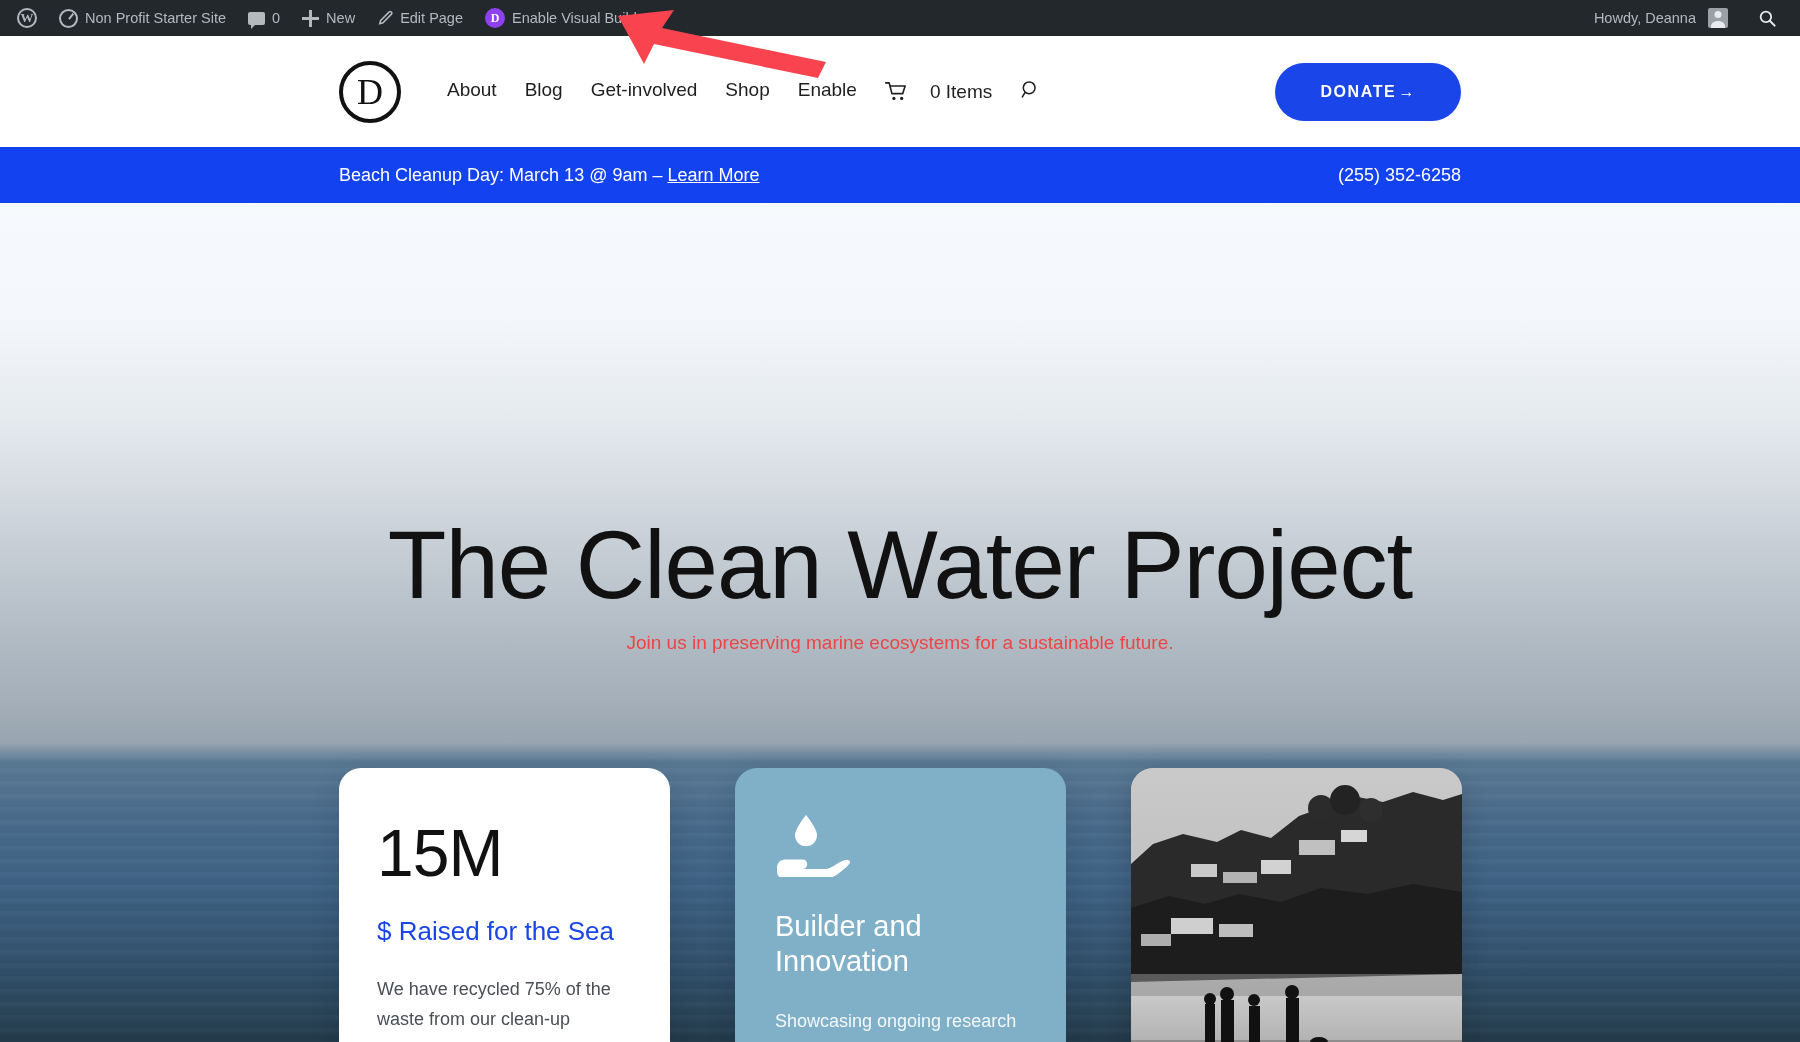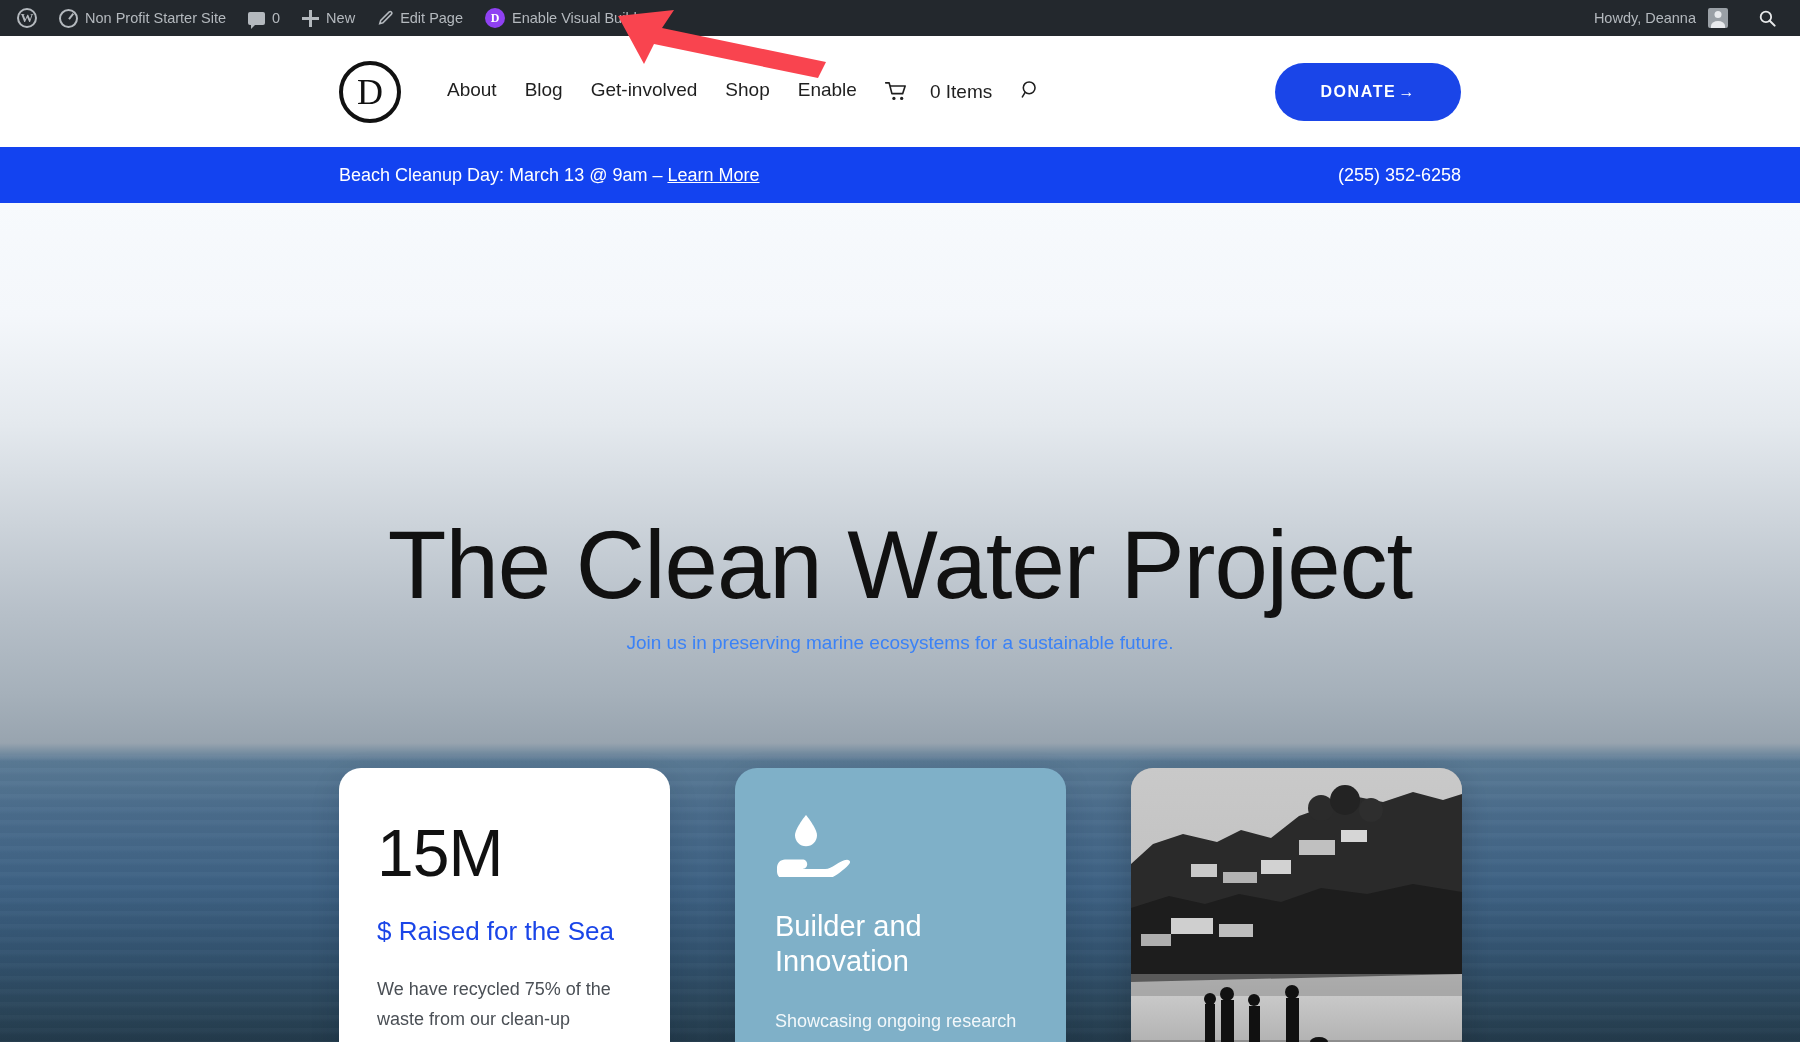--- a/index.html
+++ b/index.html
@@ -192,21 +192,21 @@
     font-size: 96px;
     font-weight: 400;
     letter-spacing: -1px;
     color: #111;
     line-height: 1;
     font-family: "Liberation Sans", sans-serif;
   }
   .hero-sub {
     position: absolute; top: 437px; left: 0; width: 1800px;
     text-align: center;
-    font-size: 19px; color: #3b82f6;
+    font-size: 19px; color: #ef4444;
   }
 
   
   .cards {
     position: absolute; top: 573px; left: 339px;
     width: 1124px; height: 412px;
     display: flex; gap: 65px;
   }
   .card { width: 331px; height: 412px; border-radius: 22px; position: relative; }
 

